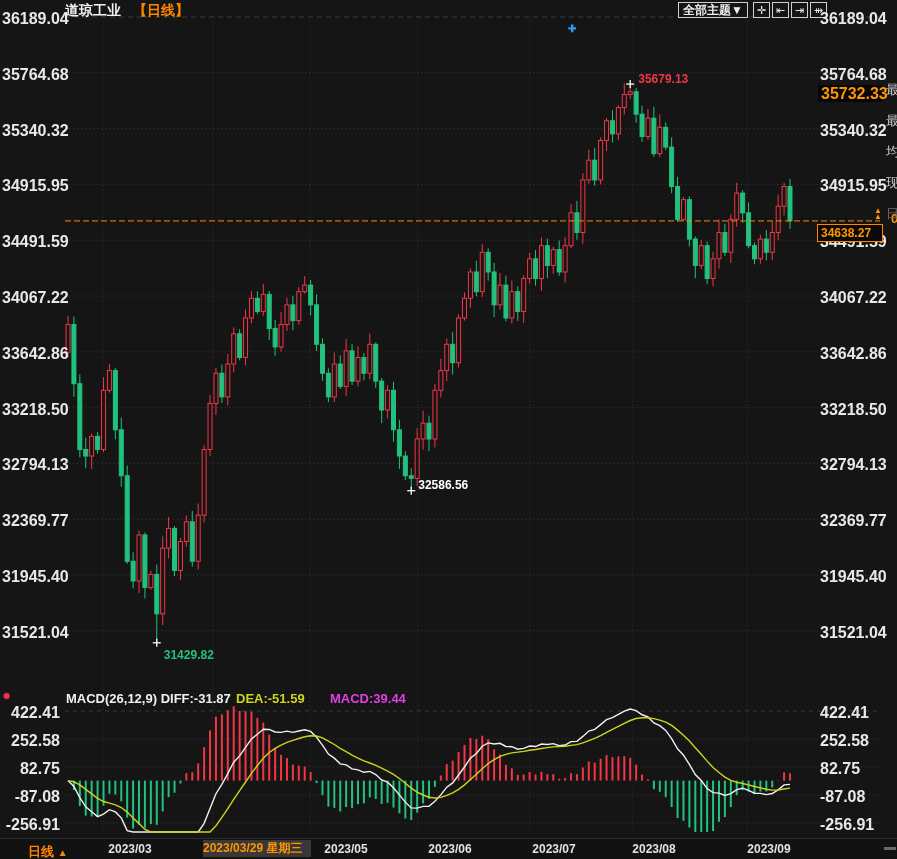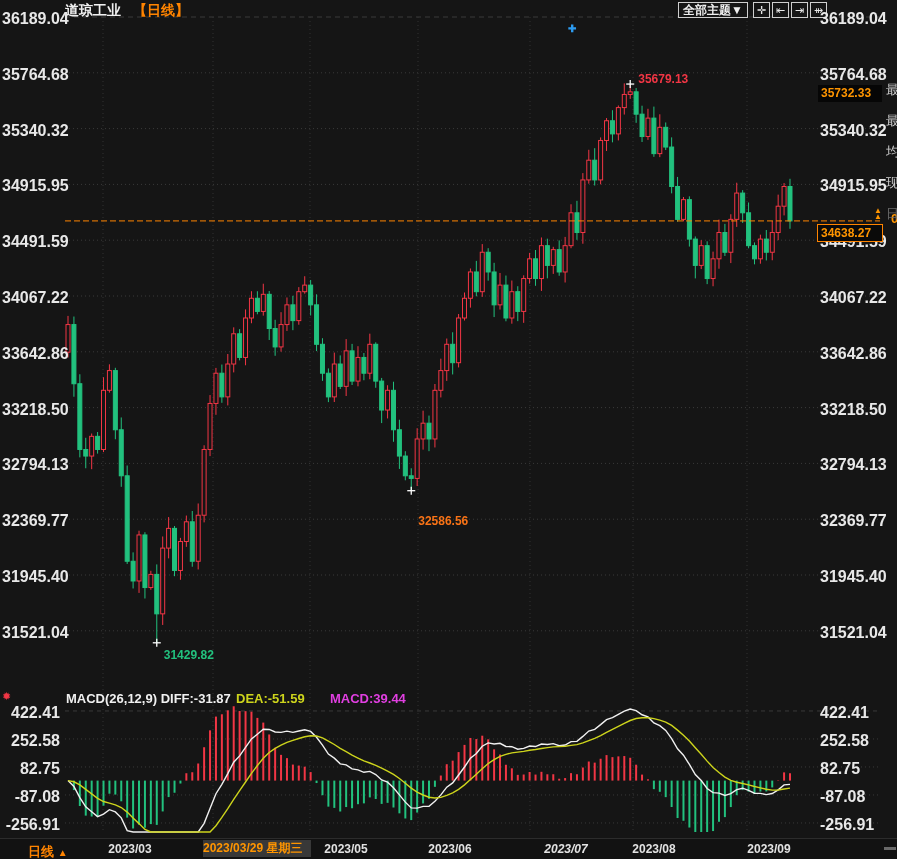--- a/index.html
+++ b/index.html
@@ -13,21 +13,21 @@
   .axlab.left{width:58px;text-align:right}
   .title{font-size:14px;font-weight:700;color:#f0f0f0}
   .period{font-size:14px;font-weight:700;color:#ff8400;margin-left:12px}
   #themesBtn{position:absolute;left:678px;top:2px;height:16px;background:#151515;color:#f0f0f0;
              border:1px solid #cfcfcf;font-size:12px;font-weight:700;padding:0 4px;line-height:14px;
              font-family:"Liberation Sans",sans-serif;cursor:pointer}
   .toolbtn{position:absolute;top:2px;width:17px;height:16px;border:1px solid #cfcfcf;color:#e8e8e8;
            font-size:11px;line-height:14px;text-align:center;background:#151515;cursor:pointer}
   .anno{position:absolute;font-size:12px;font-weight:700;white-space:nowrap}
   .hl-price{position:absolute;left:818px;width:64px;height:17px;background:#060606;color:#ff9500;
-            font-size:12px;font-weight:700;line-height:17px;padding-left:3px}
+            font-size:16px;font-weight:700;line-height:17px;padding-left:3px}
   .cur-price{position:absolute;left:817px;width:66px;height:18px;background:#0a0a0a;color:#ff9500;
              border:1px solid #ff8400;font-size:12px;font-weight:700;line-height:16px;padding-left:3px}
   #sidechars{position:absolute;left:886px;top:80px;width:11px;overflow:hidden}
   #sidechars div{font-size:13px;color:#cfcfcf;height:31px;line-height:20px}
   #sidechars div.dim{color:#6a6a6a}
   .macdtxt{position:absolute;top:691px;font-size:13px;font-weight:700;white-space:nowrap}
   #bottombar{position:absolute;left:0;top:838px;width:897px;height:21px;background:#121212;border-top:1px solid #2c2c2c}
   .xlab{position:absolute;top:842px;font-size:12px;font-weight:700;color:#e2e2e2;white-space:nowrap}
   #xhl{position:absolute;left:203px;top:840px;width:108px;height:17px;background:#383838;color:#ff9500;
        font-size:12px;font-weight:700;line-height:17px;}
@@ -510,21 +510,21 @@
   <div id="sidechars">
       <div>最</div>
       <div>最</div>
       <div>均</div>
       <div>现</div>
       <div class="dim">日</div>
     </div>
 
   <div id="annoHigh" class="anno" style="left: 638.21px; top: 72.0492px; color: rgb(242, 54, 69);">35679.13</div>
   <div id="annoLow" class="anno" style="left: 163.77px; top: 647.8px; color: rgb(34, 193, 126);">31429.82</div>
-  <div id="annoLow2" class="anno" style="left: 418.244px; top: 514px; color: #f97316;">32586.56</div>
+  <div id="annoLow2" class="anno" style="left: 418.244px; top: 478px; color: #ffffff;">32586.56</div>
 
   <div id="macdDot">✹</div>
   <div class="macdtxt" style="left:66px;color:#f0f0f0">
     <span>MACD(26,12,9)</span>
     <span>DIFF:-31.87</span>
   </div>
   <div class="macdtxt" style="left:236px;color:#cdd41c">DEA:-51.59</div>
   <div class="macdtxt" style="left:330px;color:#e13fe1">MACD:39.44</div>
 
   <div id="macdAxisL">
@@ -541,20 +541,20 @@
       <div class="axlab right" style="left: 820px; top: 787.957px;">-87.08</div>
       <div class="axlab right" style="left: 820px; top: 815.957px;">-256.91</div>
     </div>
 
   <div id="bottombar"></div>
   <button id="periodSel"><span>日线</span> <span class="tri">▲</span></button>
   <div id="xlabels">
       <div class="xlab" style="left: 130px; transform: translateX(-50%);">2023/03</div>
       <div class="xlab" style="left: 346px; transform: translateX(-50%);">2023/05</div>
       <div class="xlab" style="left: 450px; transform: translateX(-50%);">2023/06</div>
-      <div class="xlab" style="left: 566px; transform: translateX(-50%); font-style: italic;">2023/07</div>
+      <div class="xlab" style="left: 554px; transform: translateX(-50%);">2023/07</div>
       <div class="xlab" style="left: 654px; transform: translateX(-50%);">2023/08</div>
       <div class="xlab" style="left: 769px; transform: translateX(-50%);">2023/09</div>
     </div>
   <div id="xhl">2023/03/29 星期三</div>
   <div id="hthumb"></div>
 
 </div>
 
 </body></html>

